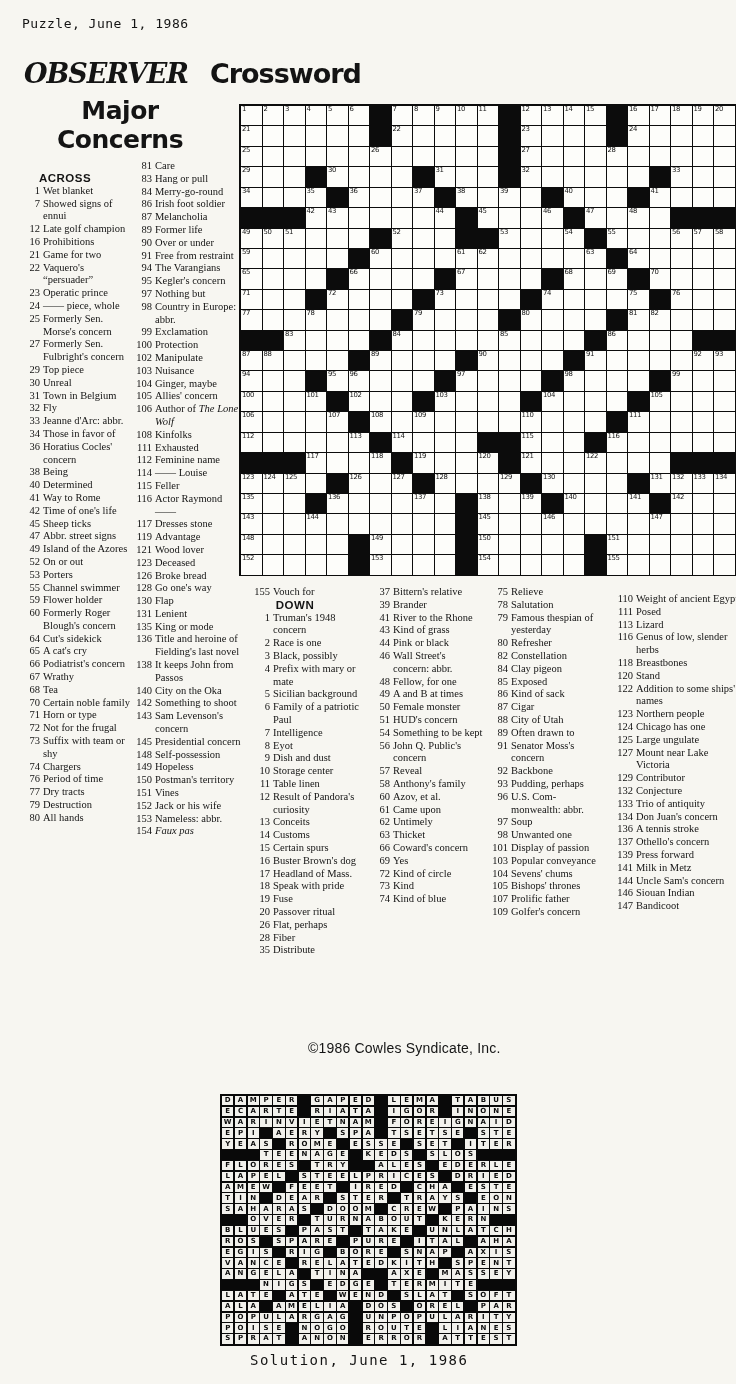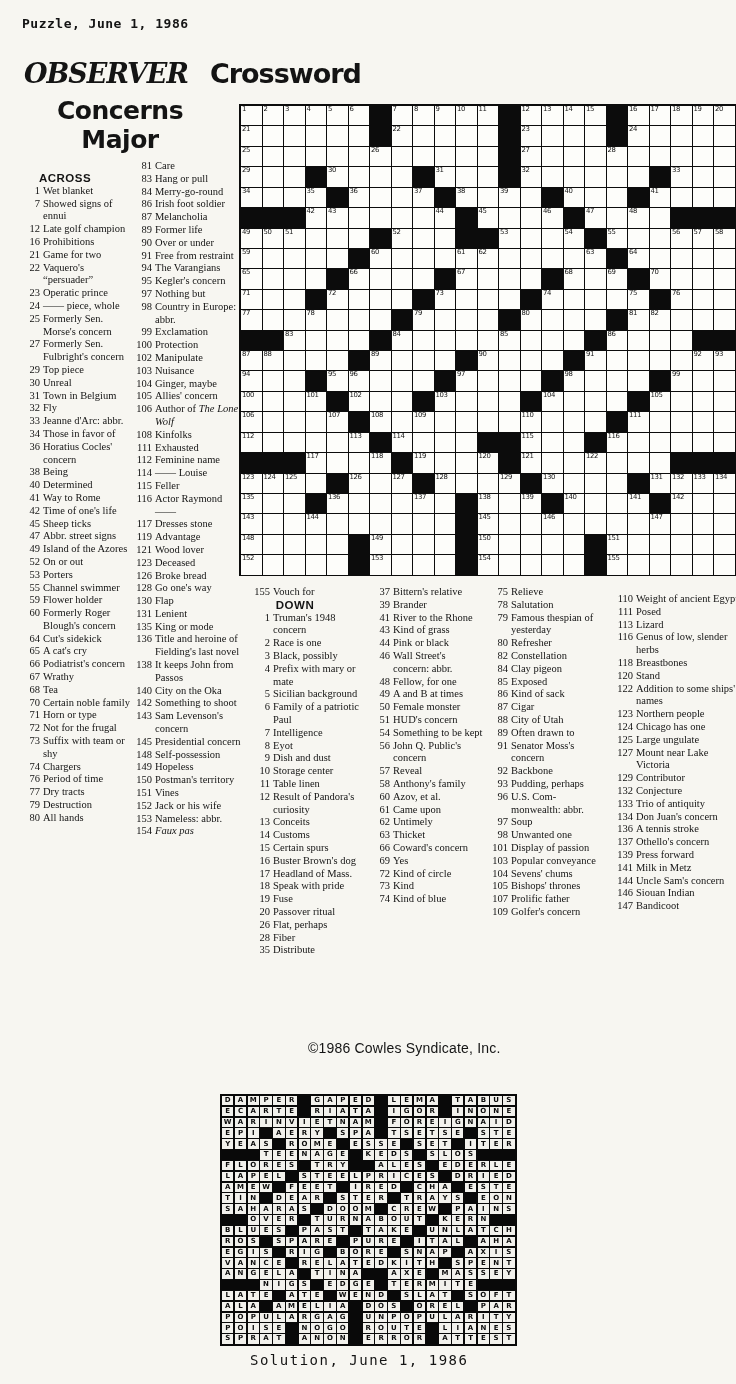--- a/index.html
+++ b/index.html
@@ -4,21 +4,21 @@
 <style>
   html,body{margin:0;padding:0;}
   body{
     width:736px;height:1384px;position:relative;overflow:hidden;
     background:#f7f6f1;color:#141414;
     font-family:"Liberation Serif",serif;
     -webkit-font-smoothing:antialiased;
   }
   .abs{position:absolute;}
   
-  .date-line{left:22px;top:16px;font-family:"DejaVu Sans Mono",monospace;font-size:13px;letter-spacing:.5px;font-weight:bold;}
+  .date-line{left:22px;top:16px;font-family:"DejaVu Sans Mono",monospace;font-size:13px;letter-spacing:.5px;}
   .masthead{left:24px;top:58px;width:690px;}
   .pub{font-family:"DejaVu Serif",serif;font-style:italic;font-weight:bold;font-size:27px;letter-spacing:-1px;}
   .xw{font-family:"DejaVu Sans",sans-serif;font-weight:bold;font-size:27px;letter-spacing:-1px;margin-left:22px;}
   .edited{position:absolute;right:4px;top:8px;font-family:"DejaVu Sans",sans-serif;font-weight:bold;font-size:17px;letter-spacing:-0.2px;}
   .ptitle{left:14px;top:96px;width:212px;text-align:center;font-family:"DejaVu Sans",sans-serif;font-weight:bold;font-size:25px;line-height:29px;letter-spacing:-0.5px;}
   
   .cluecol{font-size:10.5px;line-height:12.8px;}
   .clue{padding-left:23px;text-indent:-23px;}
   .cn{display:inline-block;width:20px;text-align:right;margin-right:3px;text-indent:0;}
   .chead{font-family:"Liberation Sans",sans-serif;font-weight:bold;font-size:11.5px;text-align:center;width:90px;letter-spacing:.5px;}
@@ -44,22 +44,22 @@
 </head>
 <body>
 
 <div class="abs date-line">Puzzle, June 1, 1986</div>
 
 <div class="abs masthead">
   <span class="pub">OBSERVER</span><span class="xw">Crossword</span>
 </div>
 
 <div class="abs ptitle">
+  <div>Major</div>
   <div>Concerns</div>
-  <div>Major</div>
 </div>
 
 <div class="abs pgrid" id="pgrid">
     <div class="pcell">
       <span class="pnum">1</span>
     </div>
     <div class="pcell">
       <span class="pnum">2</span>
     </div>
     <div class="pcell">

